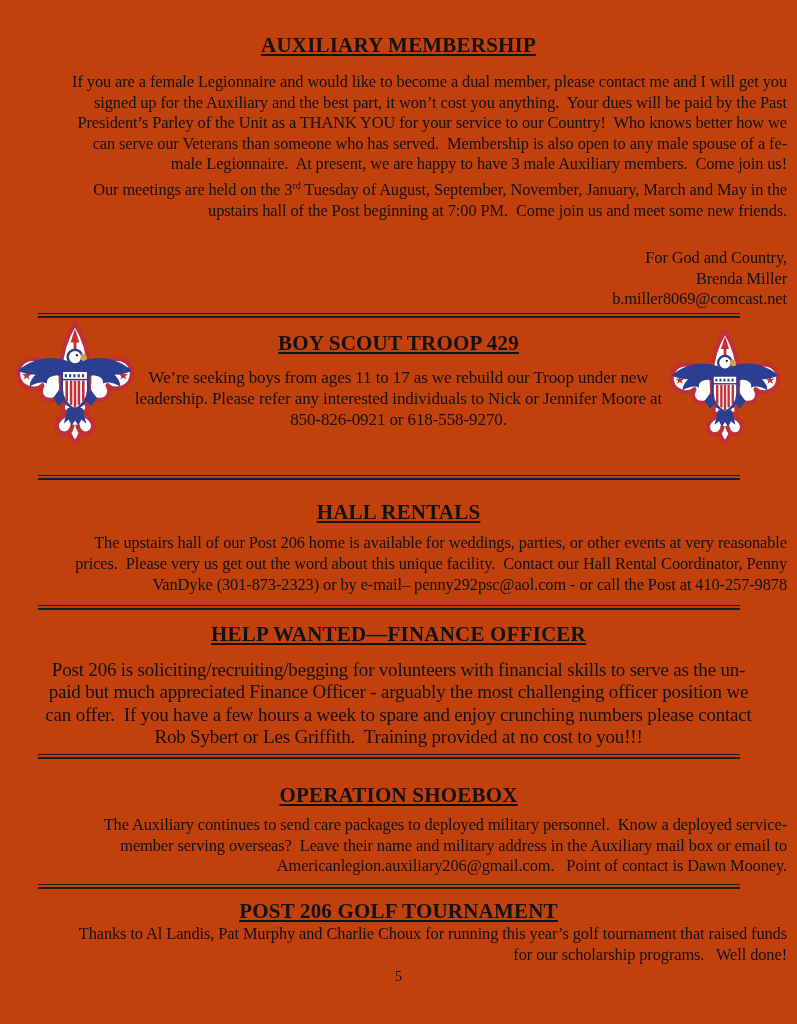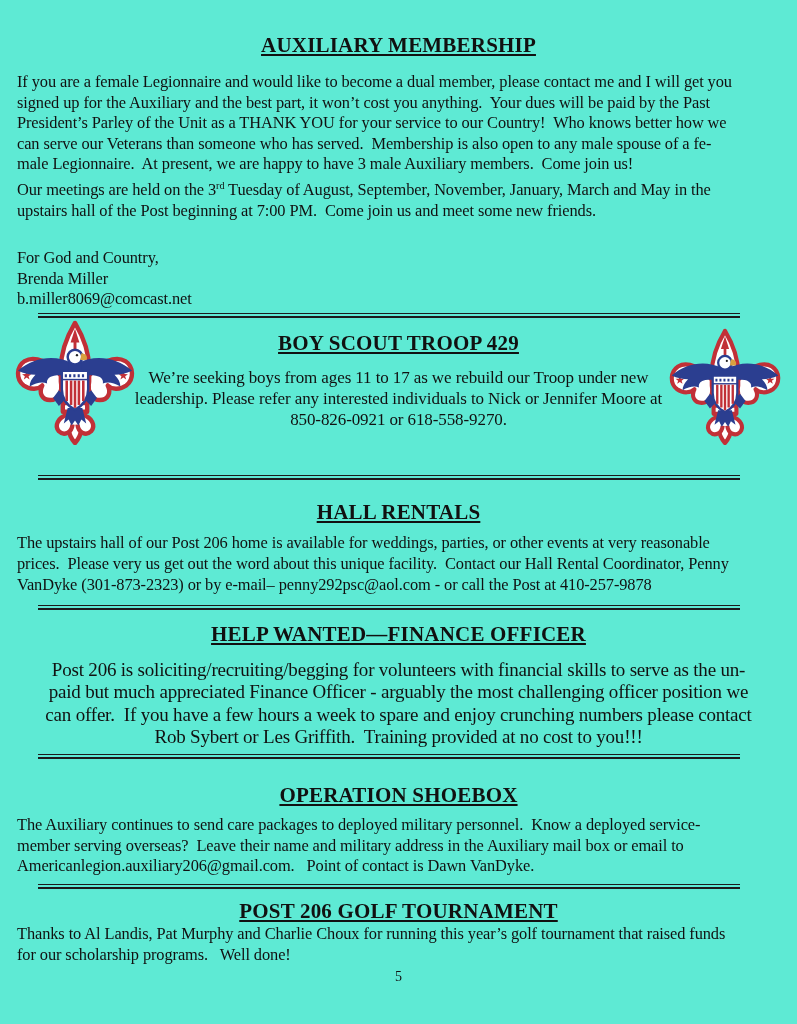--- a/index.html
+++ b/index.html
@@ -1,37 +1,37 @@
 <!DOCTYPE html>
 <html><head>
 <meta charset="utf-8">
 <style>
   html, body { margin:0; padding:0; background:#e8e8e8; }
   .page {
     position:relative;
     width:797px; height:1024px;
     margin:0 auto;
-    background:#5eead4;
+    background:#c2410c;
     overflow:hidden;
     font-family:"Liberation Serif", serif;
     color:#111111;
     box-sizing:border-box;
   }
   .heading { text-align:center; }
   .heading span {
     font-weight:bold;
     font-size:21px;
     line-height:24px;
     text-decoration:underline;
     text-decoration-thickness:2px;
     text-underline-offset:2px;
     letter-spacing:0.2px;
   }
   .subtitle { text-align:center; font-size:20px; line-height:23px; }
-  .para { margin-left:17px; margin-right:10px; }
+  .para { margin-left:17px; margin-right:10px;text-align:right; }
   .line { white-space:pre; font-size:16.4px; line-height:20.6px; letter-spacing:-0.1px; }
   .centered .line { text-align:center; }
   sup { font-size:0.62em; line-height:0; }
   .email-link { color:inherit; cursor:pointer; }
 
   .rule {
     width:702px; margin-left:38px;
     height:2.2px;
     border-top:1.2px solid #1c1c1c;
     border-bottom:2.6px solid #1c1c1c;
@@ -224,21 +224,21 @@
   </div>
 
   <div class="rule rule-4"></div>
 
   <div class="heading h-sb">
     <span>OPERATION SHOEBOX</span>
   </div>
   <div class="para sb-body">
     <div class="line">The Auxiliary continues to send care packages to deployed military personnel.  Know a deployed service-</div>
     <div class="line">member serving overseas?  Leave their name and military address in the Auxiliary mail box or email to</div>
-    <div class="line">Americanlegion.auxiliary206@gmail.com.   Point of contact is Dawn VanDyke.</div>
+    <div class="line">Americanlegion.auxiliary206@gmail.com.   Point of contact is Dawn Mooney.</div>
   </div>
 
   <div class="rule rule-5"></div>
 
   <div class="heading h-golf">
     <span>POST 206 GOLF TOURNAMENT</span>
   </div>
   <div class="para golf-body">
     <div class="line">Thanks to Al Landis, Pat Murphy and Charlie Choux for running this year’s golf tournament that raised funds</div>
     <div class="line">for our scholarship programs.   Well done!</div>

